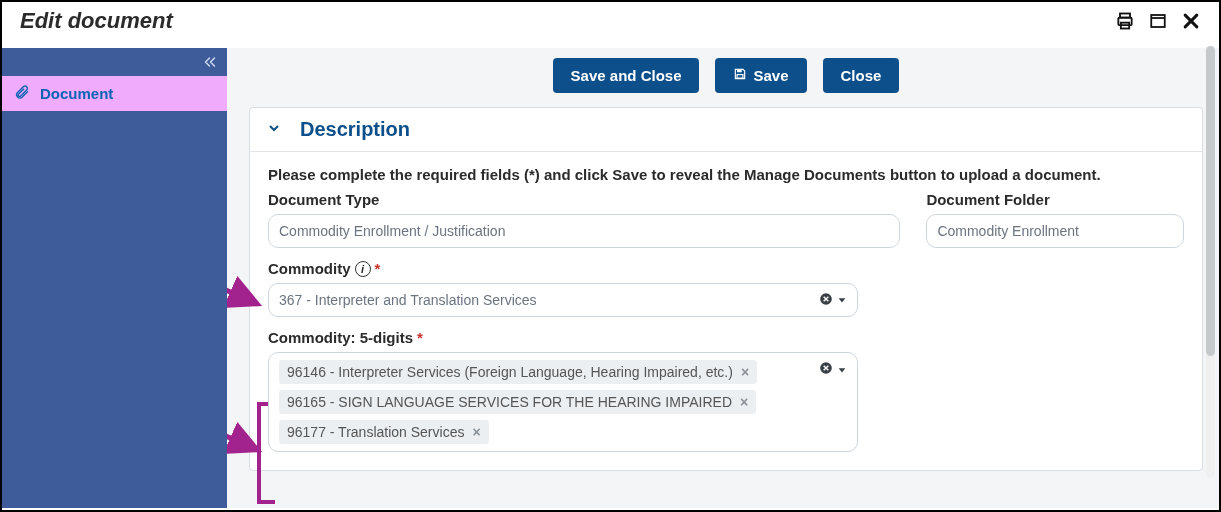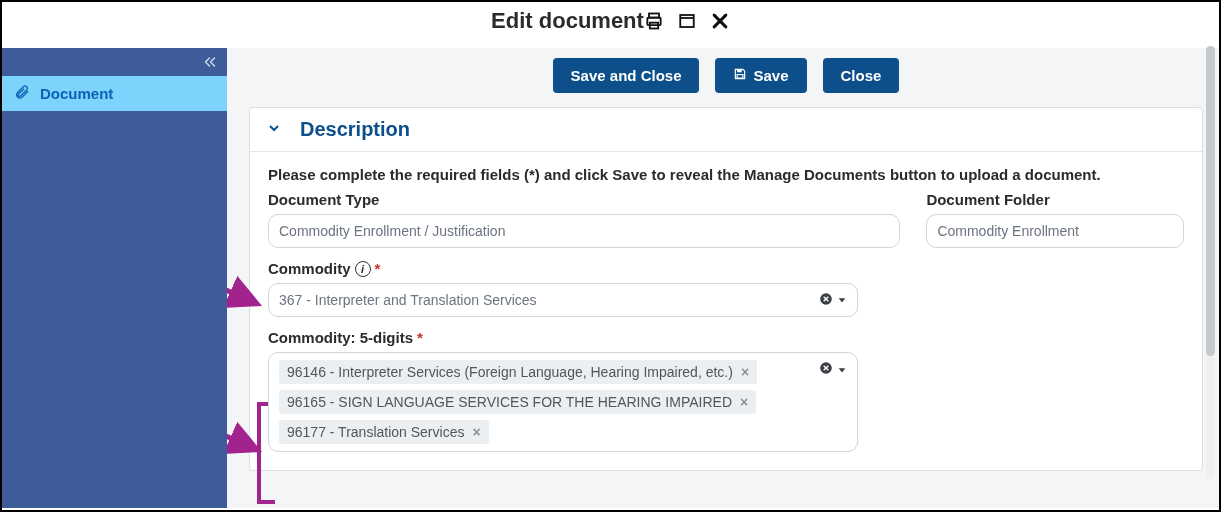--- a/index.html
+++ b/index.html
@@ -9,23 +9,24 @@
     background:#fff;
     border:2px solid #000;
     width:1221px;
     height:512px;
     overflow:hidden;
     position:relative;
     color:#333;
   }
   .header {
     display:flex;
-    justify-content:center;
+    justify-content:space-between;
     align-items:center;
     padding:6px 18px 14px 18px;
+    font-style:italic;
   }
   .header h1 {
     font-size:22px;
     font-weight:700;
     margin:0;
     color:#2b2b2b;
   }
   .header-icons { display:flex; gap:14px; align-items:center; }
   .header-icons span { display:inline-flex; align-items:center; justify-content:center; cursor:pointer; }
 
@@ -40,21 +41,21 @@
   .sidebar-collapse {
     height:28px;
     background:#3d5c99;
     display:flex;
     justify-content:flex-end;
     align-items:center;
     padding-right:10px;
     color:#cfd9ee;
   }
   .sidebar-tab {
-    background:#7dd3fc;
+    background:#f0abfc;
     display:flex;
     align-items:center;
     gap:10px;
     padding:8px 12px;
     color:#0b63b5;
     font-weight:600;
     font-size:15px;
     cursor:pointer;
   }
   .sidebar-tab svg { width:16px; height:16px; }

